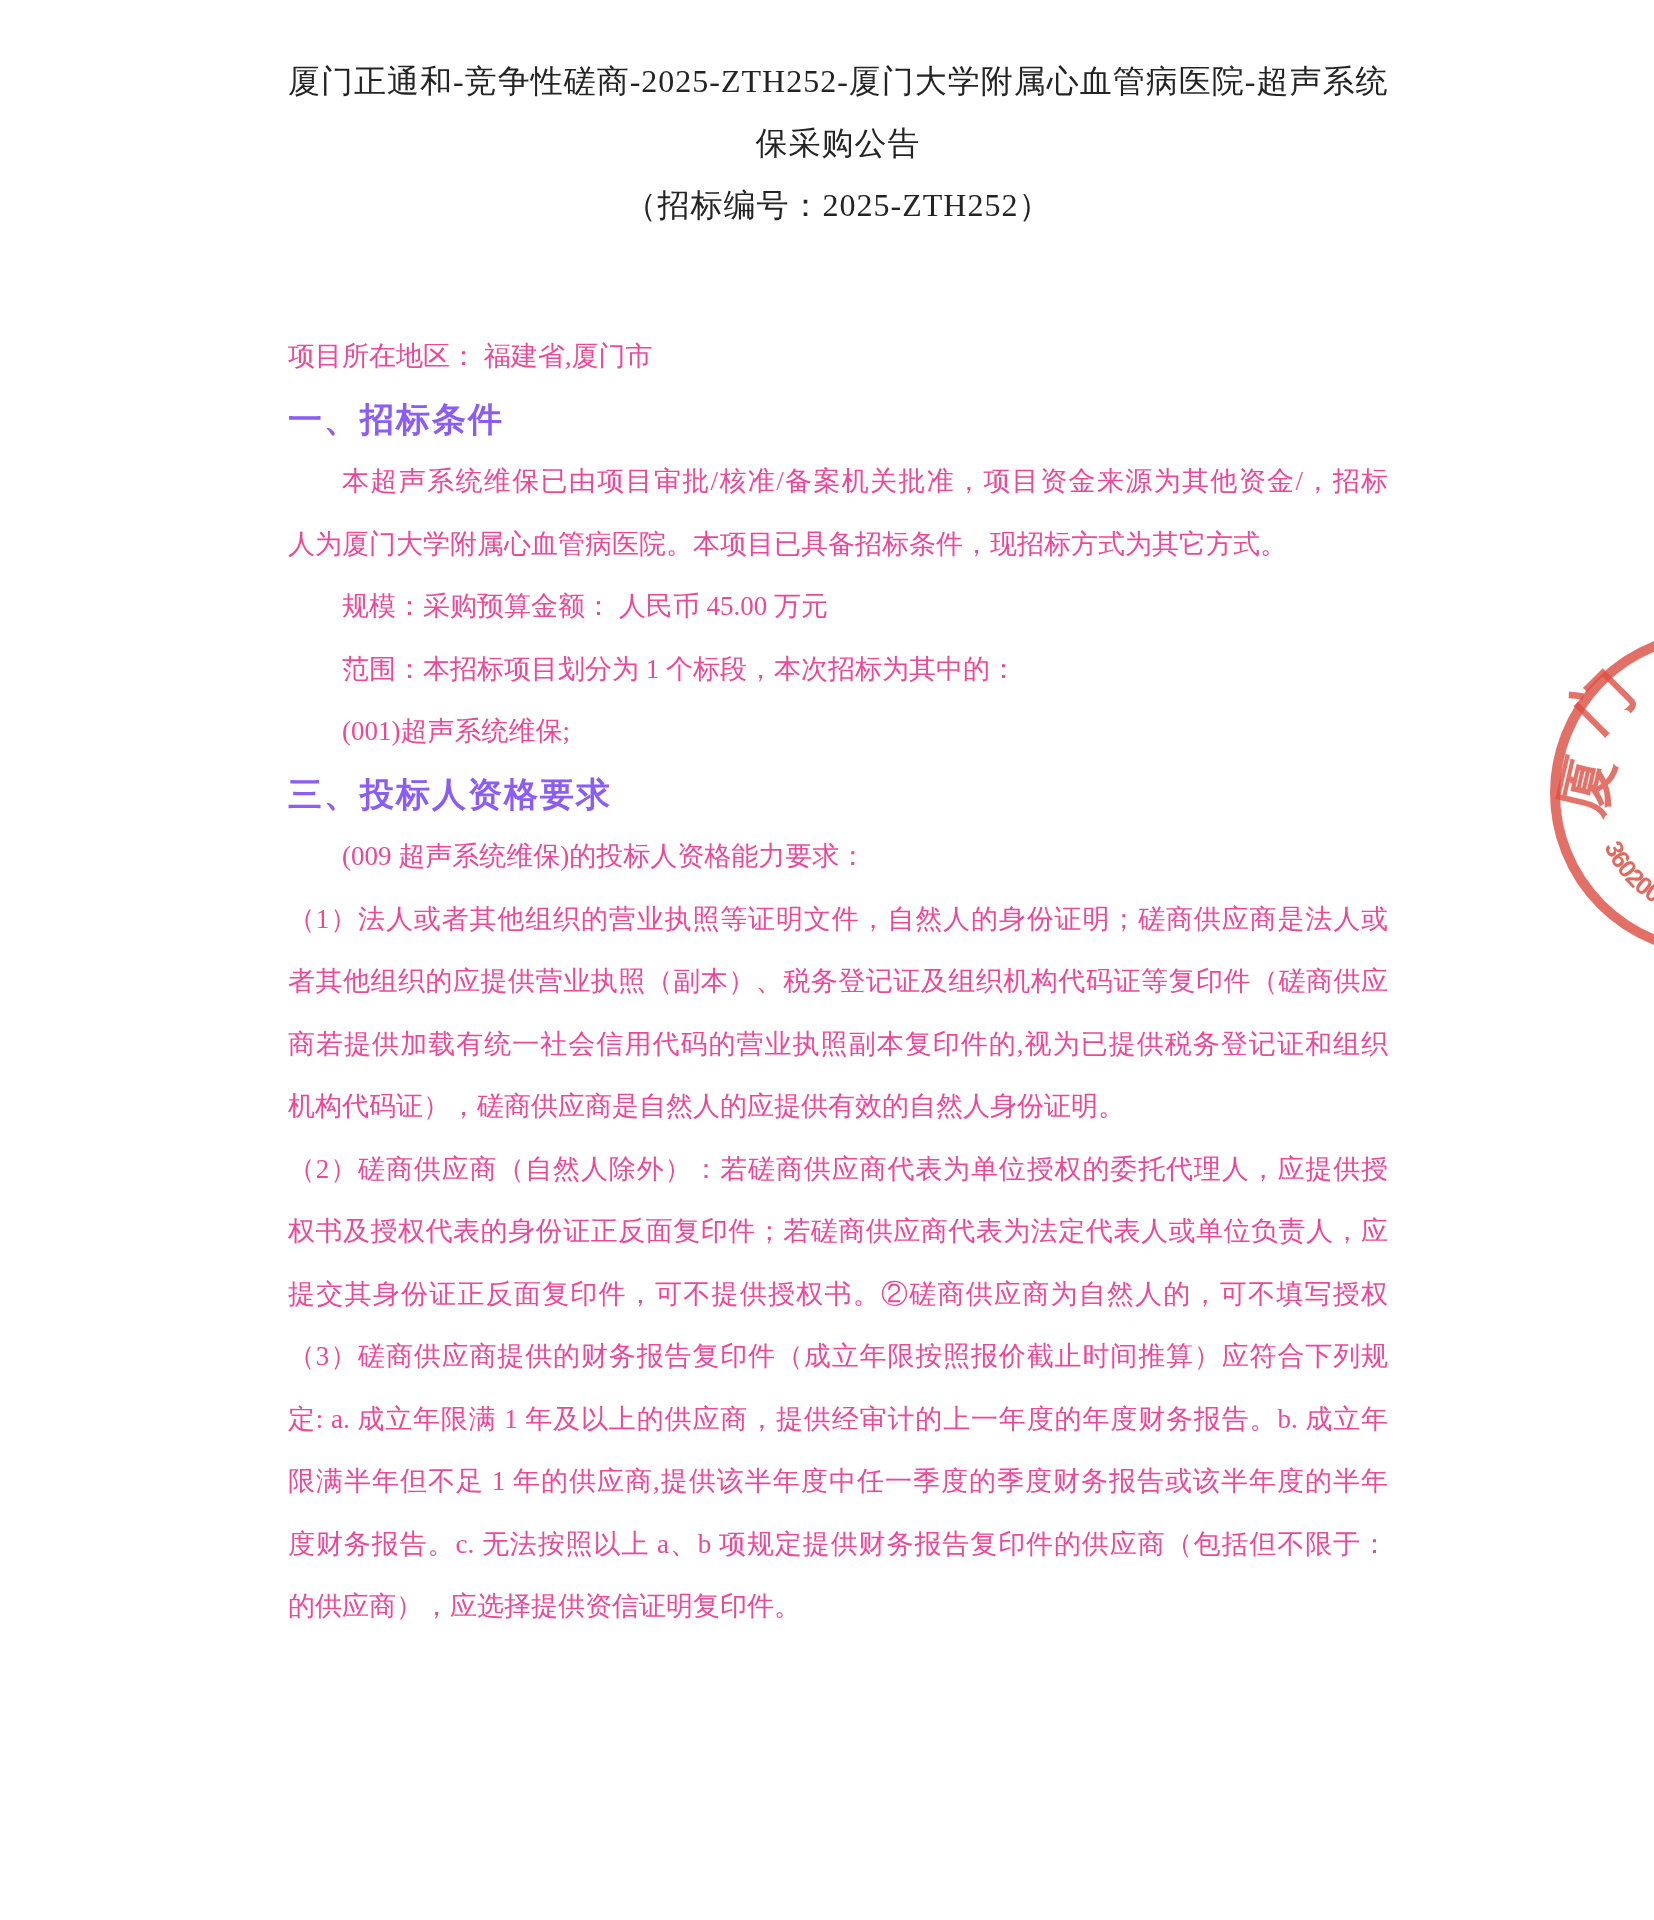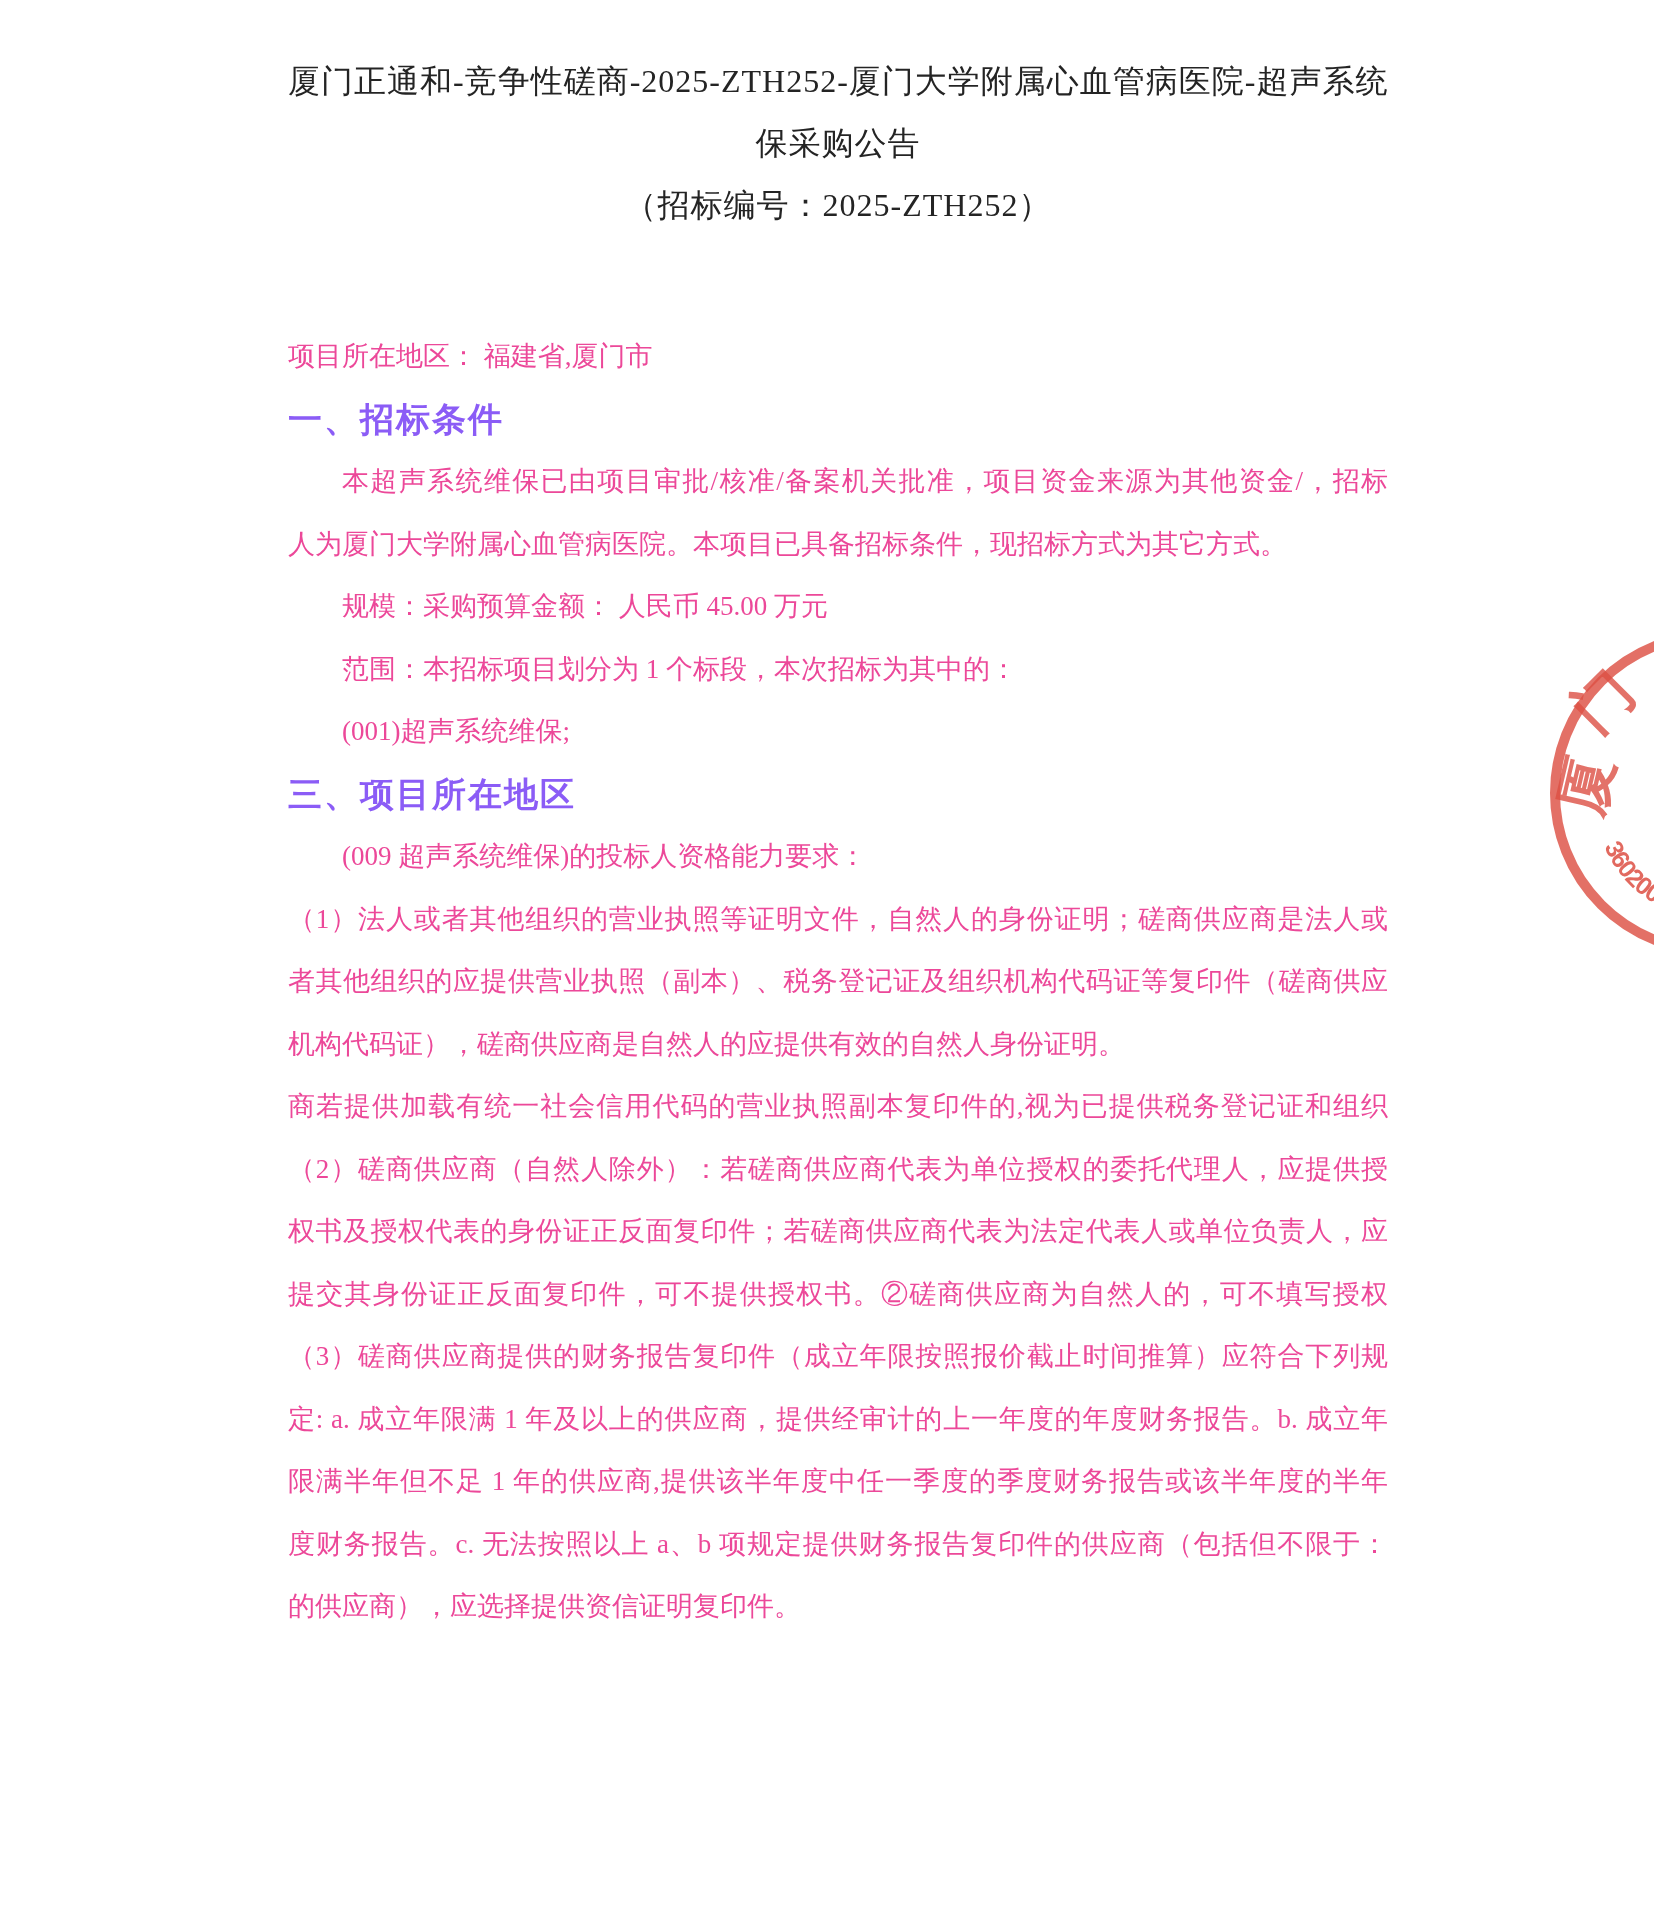--- a/index.html
+++ b/index.html
@@ -116,30 +116,30 @@
       <div class="block plain">
         <div class="line indent endline">规模：采购预算金额： 人民币 45.00 万元</div>
       </div>
       <div class="block plain">
         <div class="line indent endline">范围：本招标项目划分为 1 个标段，本次招标为其中的：</div>
       </div>
       <div class="block plain">
         <div class="line indent endline">(001)超声系统维保;</div>
       </div>
       <div class="block heading">
-        <div class="line heading">三、项目所在地区</div>
+        <div class="line heading">三、投标人资格要求</div>
       </div>
       <div class="block plain">
         <div class="line indent endline">(009 超声系统维保)的投标人资格能力要求：</div>
       </div>
       <div class="block para">
         <div class="line">（1）法人或者其他组织的营业执照等证明文件，自然人的身份证明；磋商供应商是法人或</div>
         <div class="line">者其他组织的应提供营业执照（副本）、税务登记证及组织机构代码证等复印件（磋商供应</div>
+        <div class="line">商若提供加载有统一社会信用代码的营业执照副本复印件的,视为已提供税务登记证和组织</div>
         <div class="line endline">机构代码证），磋商供应商是自然人的应提供有效的自然人身份证明。</div>
-        <div class="line">商若提供加载有统一社会信用代码的营业执照副本复印件的,视为已提供税务登记证和组织</div>
       </div>
       <div class="block para">
         <div class="line">（2）磋商供应商（自然人除外）：若磋商供应商代表为单位授权的委托代理人，应提供授</div>
         <div class="line">权书及授权代表的身份证正反面复印件；若磋商供应商代表为法定代表人或单位负责人，应</div>
         <div class="line endline">提交其身份证正反面复印件，可不提供授权书。②磋商供应商为自然人的，可不填写授权书。</div>
       </div>
       <div class="block para">
         <div class="line">（3）磋商供应商提供的财务报告复印件（成立年限按照报价截止时间推算）应符合下列规</div>
         <div class="line">定: a. 成立年限满 1 年及以上的供应商，提供经审计的上一年度的年度财务报告。b. 成立年</div>
         <div class="line">限满半年但不足 1 年的供应商,提供该半年度中任一季度的季度财务报告或该半年度的半年</div>

